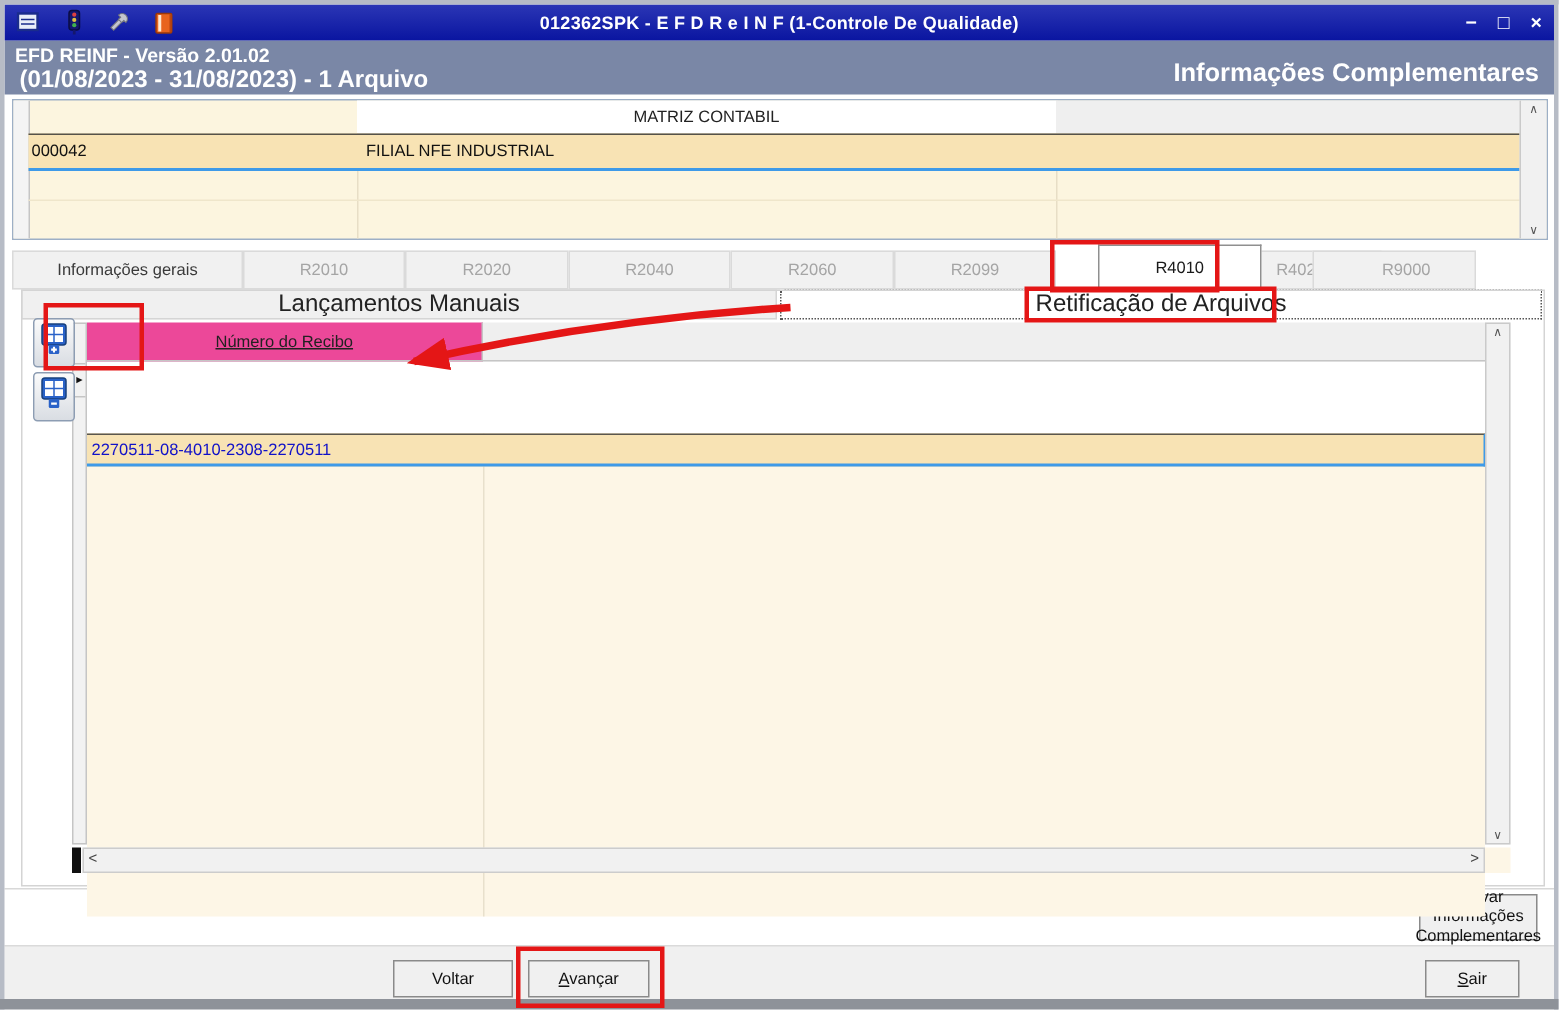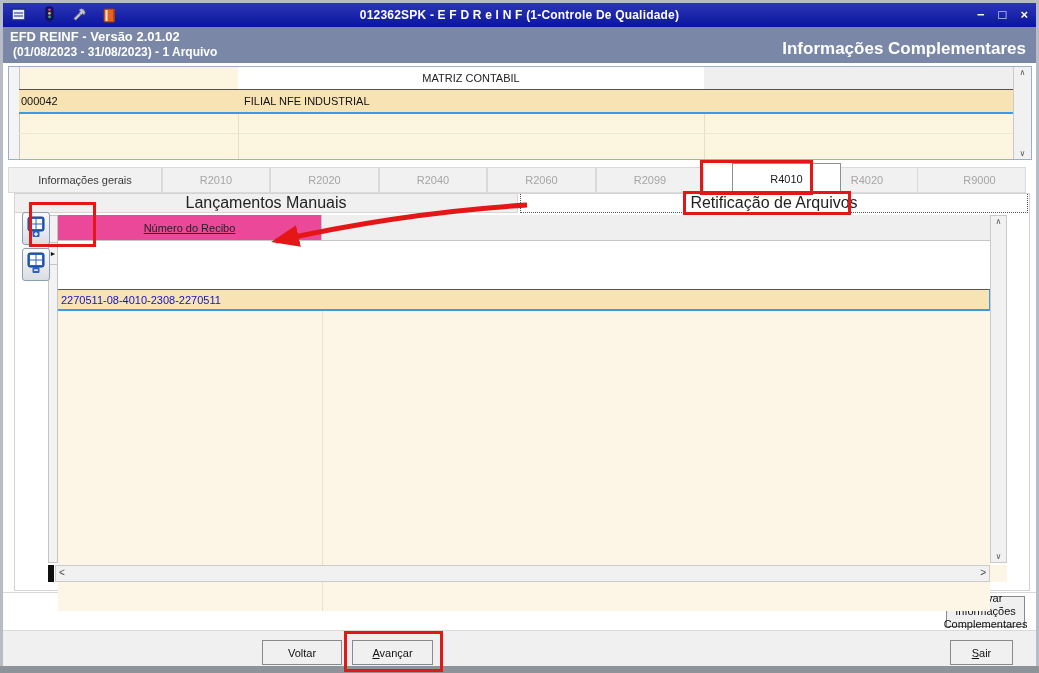--- a/index.html
+++ b/index.html
@@ -15,21 +15,21 @@
   
   .titlebar{left:3px;top:3px;width:1033px;height:24px;background:linear-gradient(#2B36B5,#0A15A0);display:flex;align-items:center;z-index:5;}
   .titlebar-title{position:absolute;left:0;right:0;top:0;height:24px;line-height:24px;text-align:center;color:#FFFFFF;font-size:12px;font-weight:bold;letter-spacing:.2px;}
   .tb-icons{position:absolute;left:6px;top:2px;display:flex;gap:10px;align-items:center;z-index:6;}
   .tb-icon{width:20px;height:20px;display:flex;align-items:center;justify-content:center;}
   .win-controls{position:absolute;right:8px;top:0;height:24px;display:flex;gap:14px;align-items:center;z-index:6;}
   .win-btn{color:#FFFFFF;font-size:13px;font-weight:bold;line-height:24px;}
   
   .headerband{left:3px;top:27px;width:1033px;height:36px;background:#7A87A6;z-index:4;}
   .hb-line1{position:absolute;left:7px;top:2px;color:#FFFFFF;font-size:13px;font-weight:bold;}
-  .hb-line2{position:absolute;left:10px;top:18px;color:#FFFFFF;font-size:12px;font-weight:bold;}
+  .hb-line2{position:absolute;left:10px;top:18px;color:#FFFFFF;font-size:16px;font-weight:bold;}
   .hb-right{position:absolute;right:10px;top:12px;color:#FFFFFF;font-size:17px;font-weight:bold;}
   
   .toptable{left:8px;top:66px;width:1022px;height:92px;border:1px solid #9DAFC6;background:#FCF5DF;}
   .tt-ind{position:absolute;left:0;top:0;width:10px;height:100%;background:#F4F4F4;border-right:1px solid #C5C5C5;}
   .tt-h1{position:absolute;left:10px;top:0;width:219px;height:22px;background:#FFFFFF;border-right:1px solid #C8C8C8;border-bottom:1px solid #C8C8C8;display:flex;align-items:center;justify-content:center;font-size:11px;color:#222;}
   .tt-h2{position:absolute;left:229px;top:0;width:466px;height:22px;background:#FFFFFF;border-right:1px solid #C8C8C8;border-bottom:1px solid #C8C8C8;display:flex;align-items:center;justify-content:center;font-size:11px;color:#222;}
   .tt-hf{position:absolute;left:695px;top:0;right:17px;height:22px;background:#EFEFEF;border-bottom:1px solid #C8C8C8;}
   .tt-vline1{position:absolute;left:229px;top:22px;bottom:0;width:1px;background:#E7DEC6;}
   .tt-vline2{position:absolute;left:695px;top:22px;bottom:0;width:1px;background:#E7DEC6;}
   .tt-row{position:absolute;left:10px;top:22px;width:995px;height:22px;background:#F8E3B4;border-top:1px solid #55524A;border-bottom:2px solid #3E9AE8;display:flex;font-size:11px;color:#111;}
@@ -150,21 +150,21 @@
 </div>
 
 <div class="tab first" style="left:8px;width:154px;">Informações gerais</div>
 <div class="tab" style="left:162px;width:108px;">R2010</div>
 <div class="tab" style="left:270px;width:109px;">R2020</div>
 <div class="tab" style="left:379px;width:108px;">R2040</div>
 <div class="tab" style="left:487px;width:109px;">R2060</div>
 <div class="tab" style="left:596px;width:108px;">R2099</div>
 <div class="tab selected" style="left:704px;width:109px;">R4010</div>
 <div class="tab" style="left:813px;width:108px;">R4020</div>
-<div class="tab" style="left:917px;width:109px;padding-left:16px;">R9000</div>
+<div class="tab" style="left:875px;width:109px;padding-left:16px;">R9000</div>
 
 <div class="subtab left">Lançamentos Manuais</div>
 <div class="subtab right">Retificação de Arquivos</div>
 
 <div class="abs grid-outline"></div>
 
 <div class="tool-btn" style="top:212px;">
   <span>
     <svg width="18" height="22" viewBox="0 0 18 22">
         <rect x="1" y="1" width="16" height="14" rx="2" fill="#2A62C8" stroke="#17407E"></rect>

